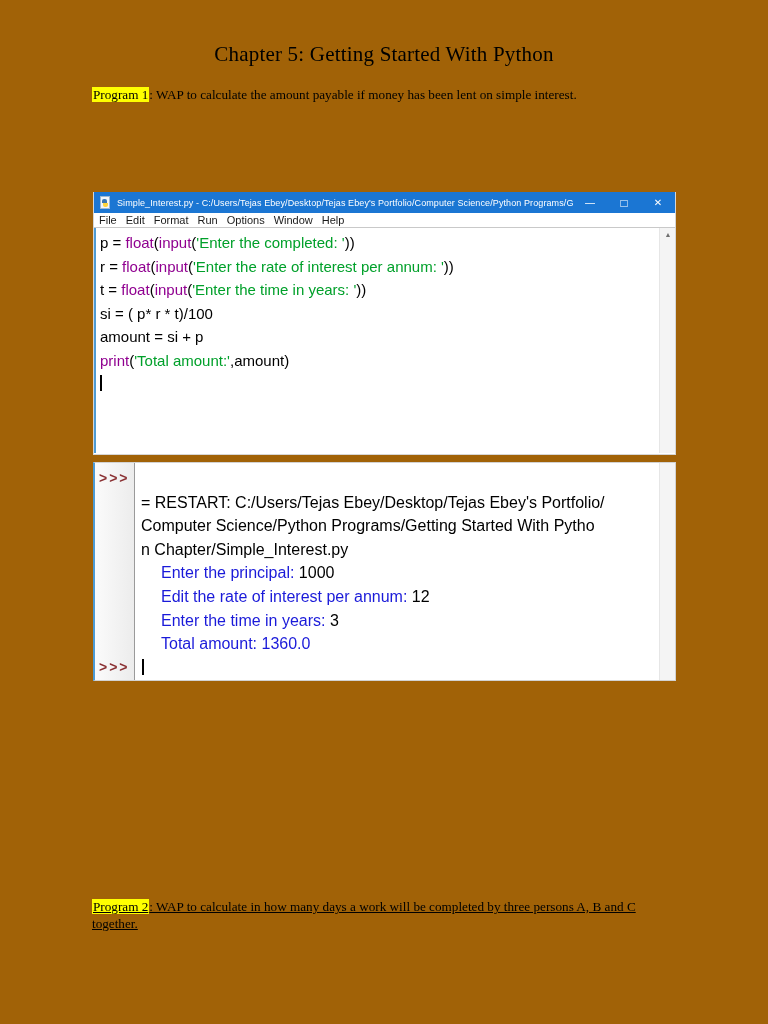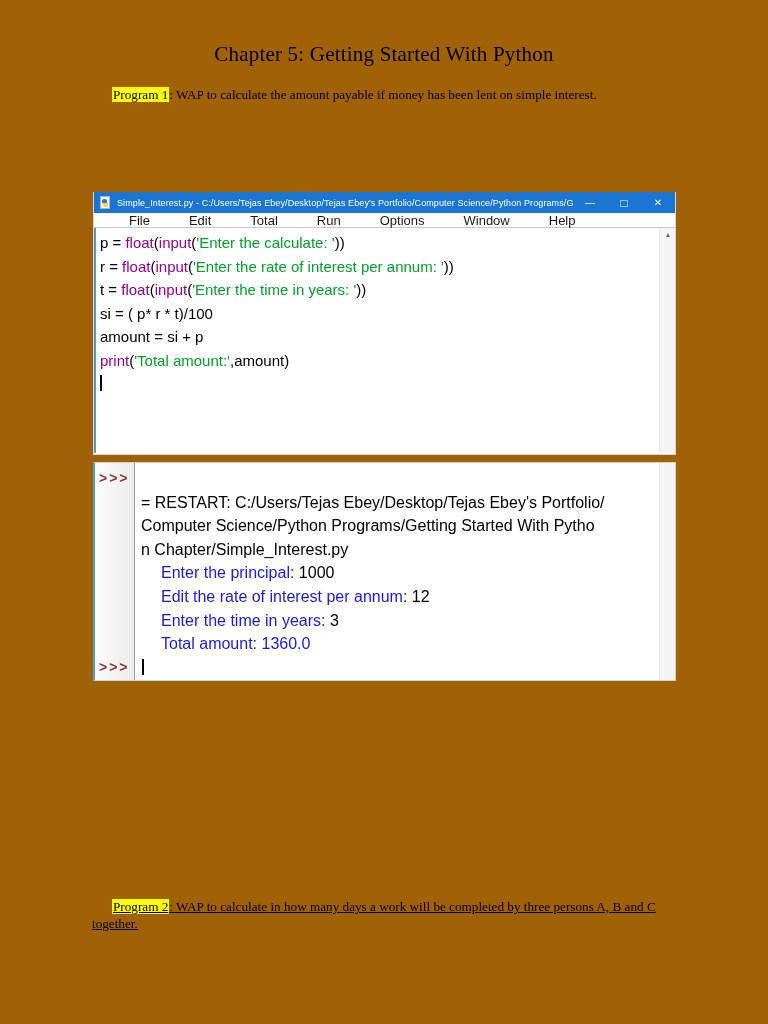--- a/index.html
+++ b/index.html
@@ -9,40 +9,40 @@
   *{margin:0;padding:0;box-sizing:border-box;}
   html,body{background:#ffffff;}
   #page{position:relative;width:768px;height:1024px;background:#a16207;overflow:hidden;
         font-family:"Liberation Serif",serif;color:#111;}
   
   .doc-title{position:absolute;left:0;top:42px;width:768px;text-align:center;
              font-size:21px;letter-spacing:.2px;color:#000;}
   .para{position:absolute;left:92px;font-size:13.2px;line-height:16.5px;color:#000;}
   #para1{top:87px;width:540px;}
   #para2{top:899px;width:578px;text-decoration:underline;}
-  mark{background:var(--highlight);color:#000;padding:0 1px;margin-left:20px;}
+  mark{background:var(--highlight);color:#000;padding:0 1px;}
   
   #editor{position:absolute;left:93px;top:192px;width:583px;height:263px;
           background:#fff;border:1px solid #d6d6d6;border-top:none;
           font-family:"Liberation Sans",sans-serif;}
   .titlebar{height:21px;background:var(--titlebar);display:flex;align-items:center;
             padding:0 0 0 5px;color:#fff;}
   .titlebar .t-text{flex:1;font-size:9px;white-space:nowrap;overflow:hidden;
             margin-left:5px;letter-spacing:.1px;}
   .winbtn{width:34px;height:21px;display:flex;align-items:center;justify-content:center;
           color:#fff;font-size:10px;line-height:1;cursor:default;}
   .winbtn.max{font-size:12px;}
   .pyicon{width:13px;height:13px;position:relative;flex:0 0 13px;}
   .pyicon .page{position:absolute;left:1px;top:0;width:10px;height:13px;background:#f2f6fa;
                 border:1px solid #9db8d2;}
   .pyicon .blue{position:absolute;left:3px;top:3px;width:5px;height:4px;background:#3b77b0;border-radius:2px 2px 0 0;}
   .pyicon .yell{position:absolute;left:4px;top:7px;width:5px;height:4px;background:#ffd43b;border-radius:0 0 2px 2px;}
   .menubar{height:15px;background:#fff;border-bottom:1px solid #c9c9c9;display:flex;
            align-items:center;gap:9px;padding-left:5px;}
-  .menu-item{font-size:13px;color:#1a1a1a;margin-left:30px;}
+  .menu-item{font-size:11px;color:#1a1a1a;}
   #code-area{position:relative;height:225px;background:#fff;border-left:2px solid #4e9bd4;}
   .code-lines{padding:3px 0 0 4px;}
   .tline{font-size:15px;line-height:23.5px;white-space:pre;color:#000;}
   #shell-text .tline{font-size:16px;line-height:23.6px;}
   .tok-b{color:var(--builtin);}
   .tok-s{color:var(--string);}
   .tok-o{color:var(--stdout);margin-left:20px;}
   .tok-n{color:#000;}
   .caret{position:absolute;width:1.5px;height:16px;background:#000;}
   #code-caret{left:4px;top:147px;}
@@ -79,29 +79,29 @@
           <span class="yell"></span>
         </span>
       <span class="t-text">Simple_Interest.py - C:/Users/Tejas Ebey/Desktop/Tejas Ebey's Portfolio/Computer Science/Python Programs/G...</span>
       <span class="winbtn">—</span>
       <span class="winbtn max">□</span>
       <span class="winbtn">✕</span>
     </div>
     <div class="menubar">
         <span class="menu-item">File</span>
         <span class="menu-item">Edit</span>
-        <span class="menu-item">Total</span>
+        <span class="menu-item">Format</span>
         <span class="menu-item">Run</span>
         <span class="menu-item">Options</span>
         <span class="menu-item">Window</span>
         <span class="menu-item">Help</span>
       </div>
     <div id="code-area">
       <div class="code-lines">
-          <div class="tline"><span class="tok-n">p = </span><span class="tok-b">float</span><span class="tok-n">(</span><span class="tok-b">input</span><span class="tok-n">(</span><span class="tok-s">'Enter the calculate: '</span><span class="tok-n">))</span></div>
+          <div class="tline"><span class="tok-n">p = </span><span class="tok-b">float</span><span class="tok-n">(</span><span class="tok-b">input</span><span class="tok-n">(</span><span class="tok-s">'Enter the completed: '</span><span class="tok-n">))</span></div>
           <div class="tline"><span class="tok-n">r = </span><span class="tok-b">float</span><span class="tok-n">(</span><span class="tok-b">input</span><span class="tok-n">(</span><span class="tok-s">'Enter the rate of interest per annum: '</span><span class="tok-n">))</span></div>
           <div class="tline"><span class="tok-n">t = </span><span class="tok-b">float</span><span class="tok-n">(</span><span class="tok-b">input</span><span class="tok-n">(</span><span class="tok-s">'Enter the time in years: '</span><span class="tok-n">))</span></div>
           <div class="tline"><span class="tok-n">si = ( p* r * t)/100</span></div>
           <div class="tline"><span class="tok-n">amount = si + p</span></div>
           <div class="tline"><span class="tok-b">print</span><span class="tok-n">(</span><span class="tok-s">'Total amount:'</span><span class="tok-n">,amount)</span></div>
         </div>
       <span class="caret" id="code-caret"></span>
       <div class="scrollstrip">
         <span class="scroll-arrow">▲</span>
       </div>

